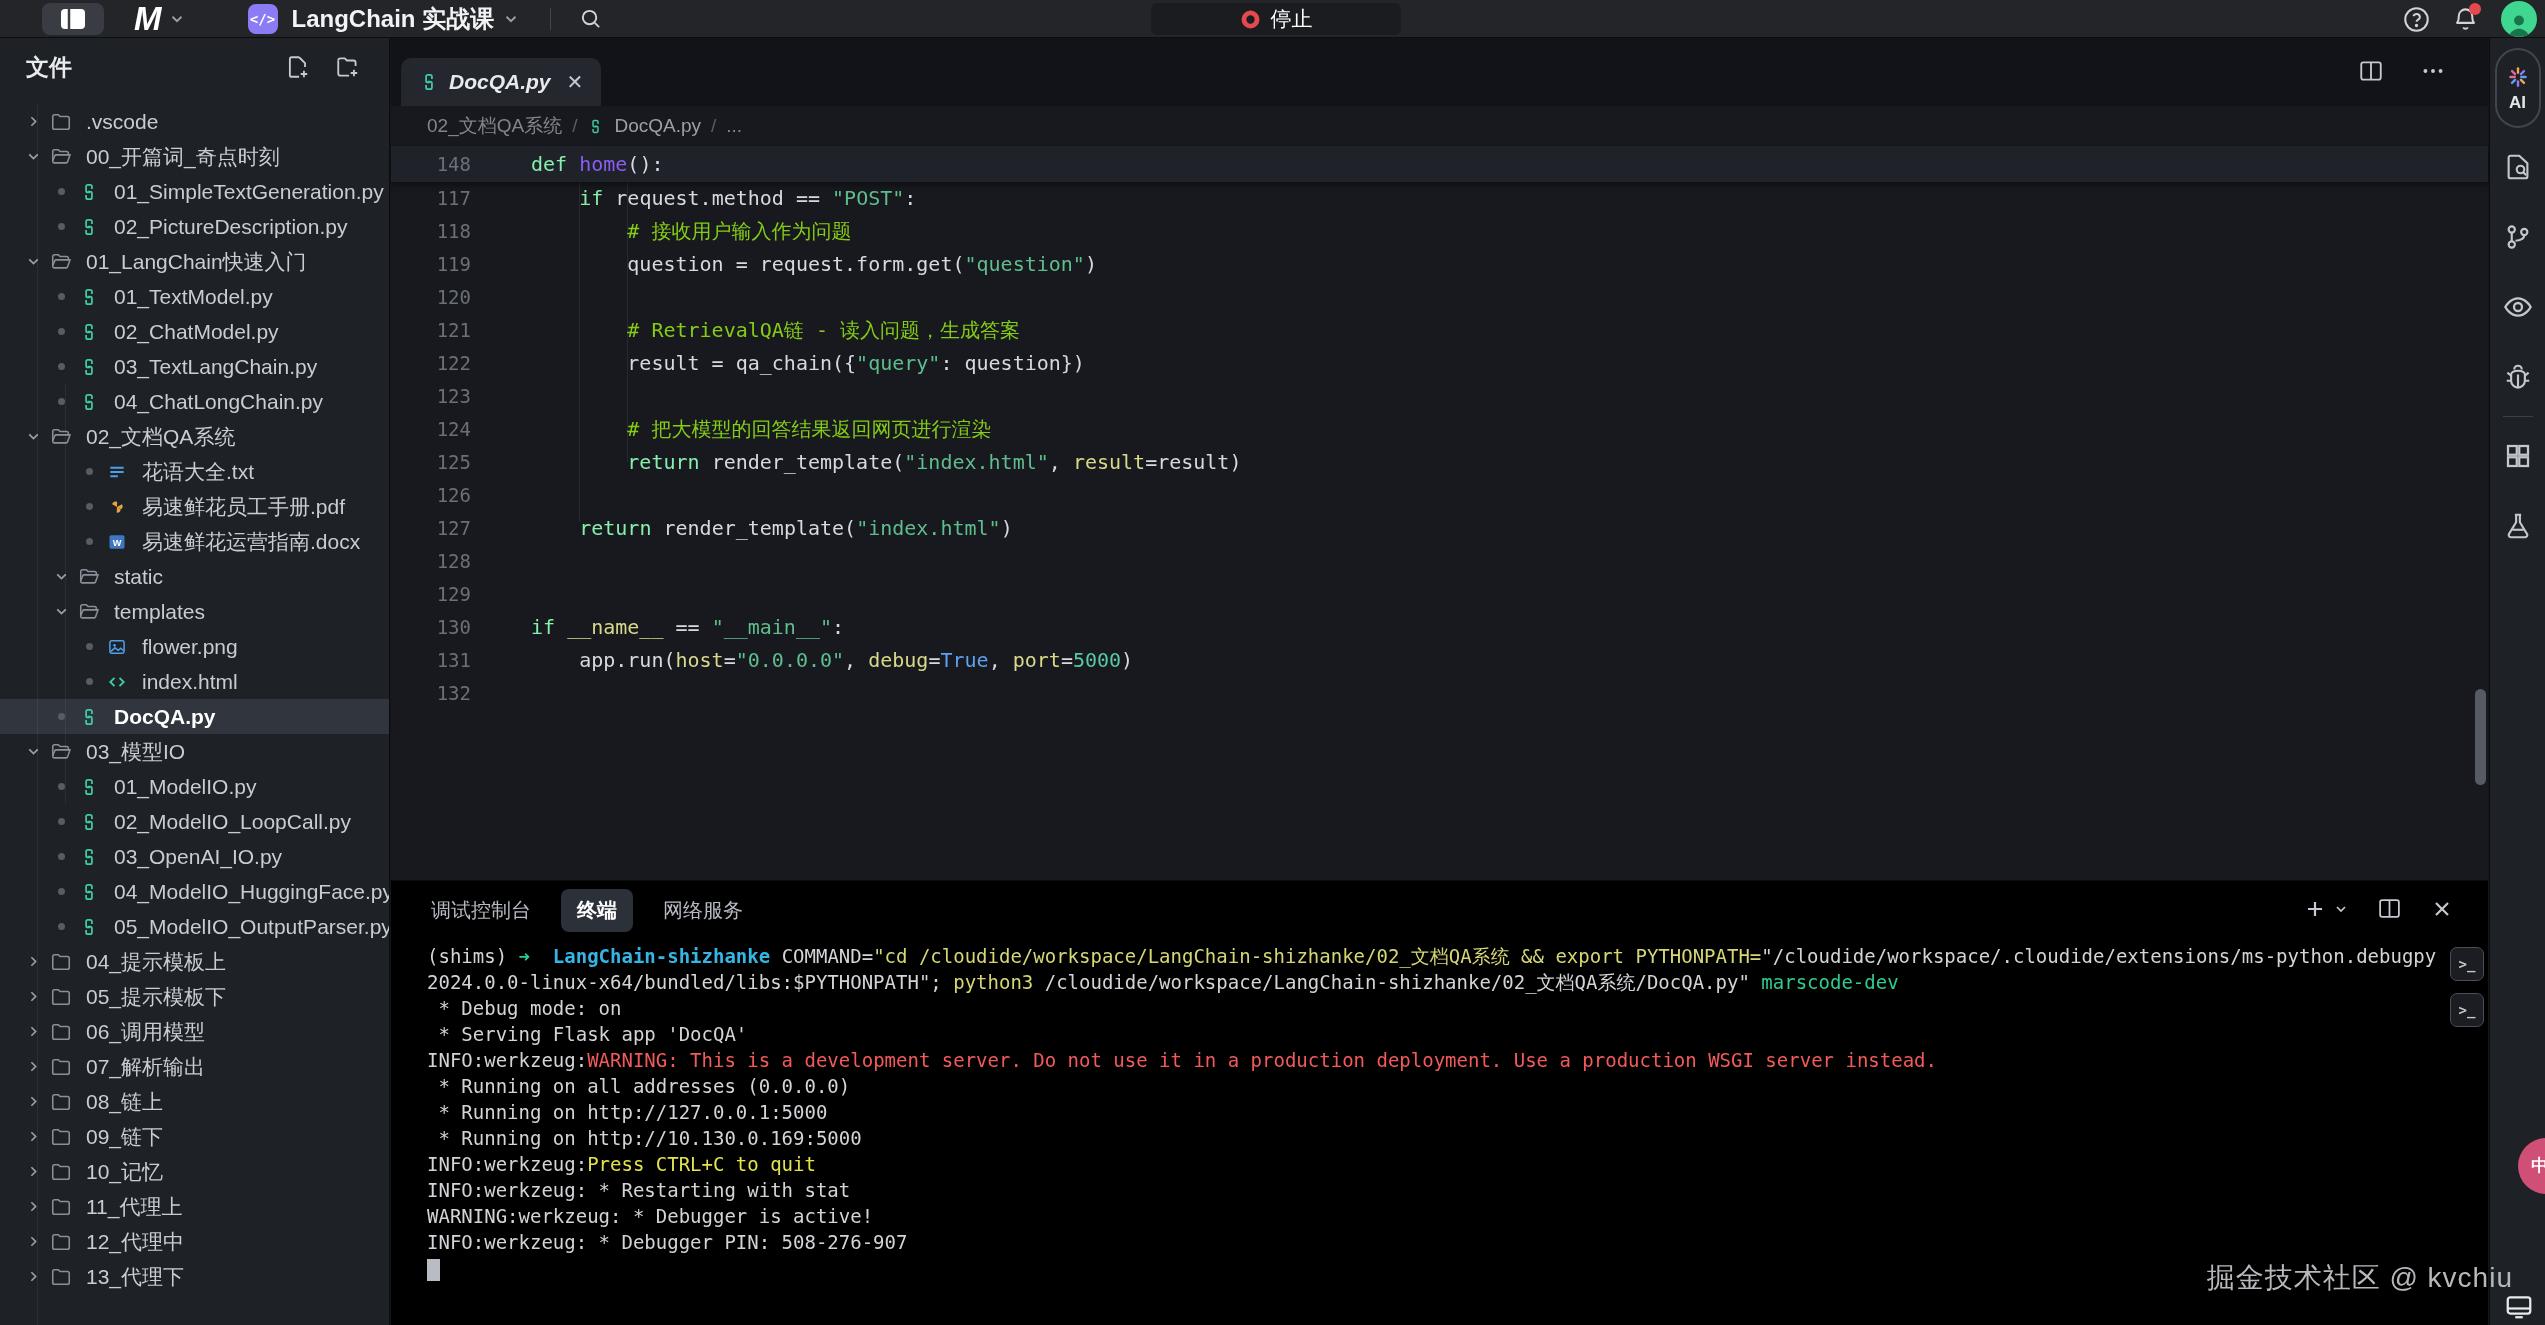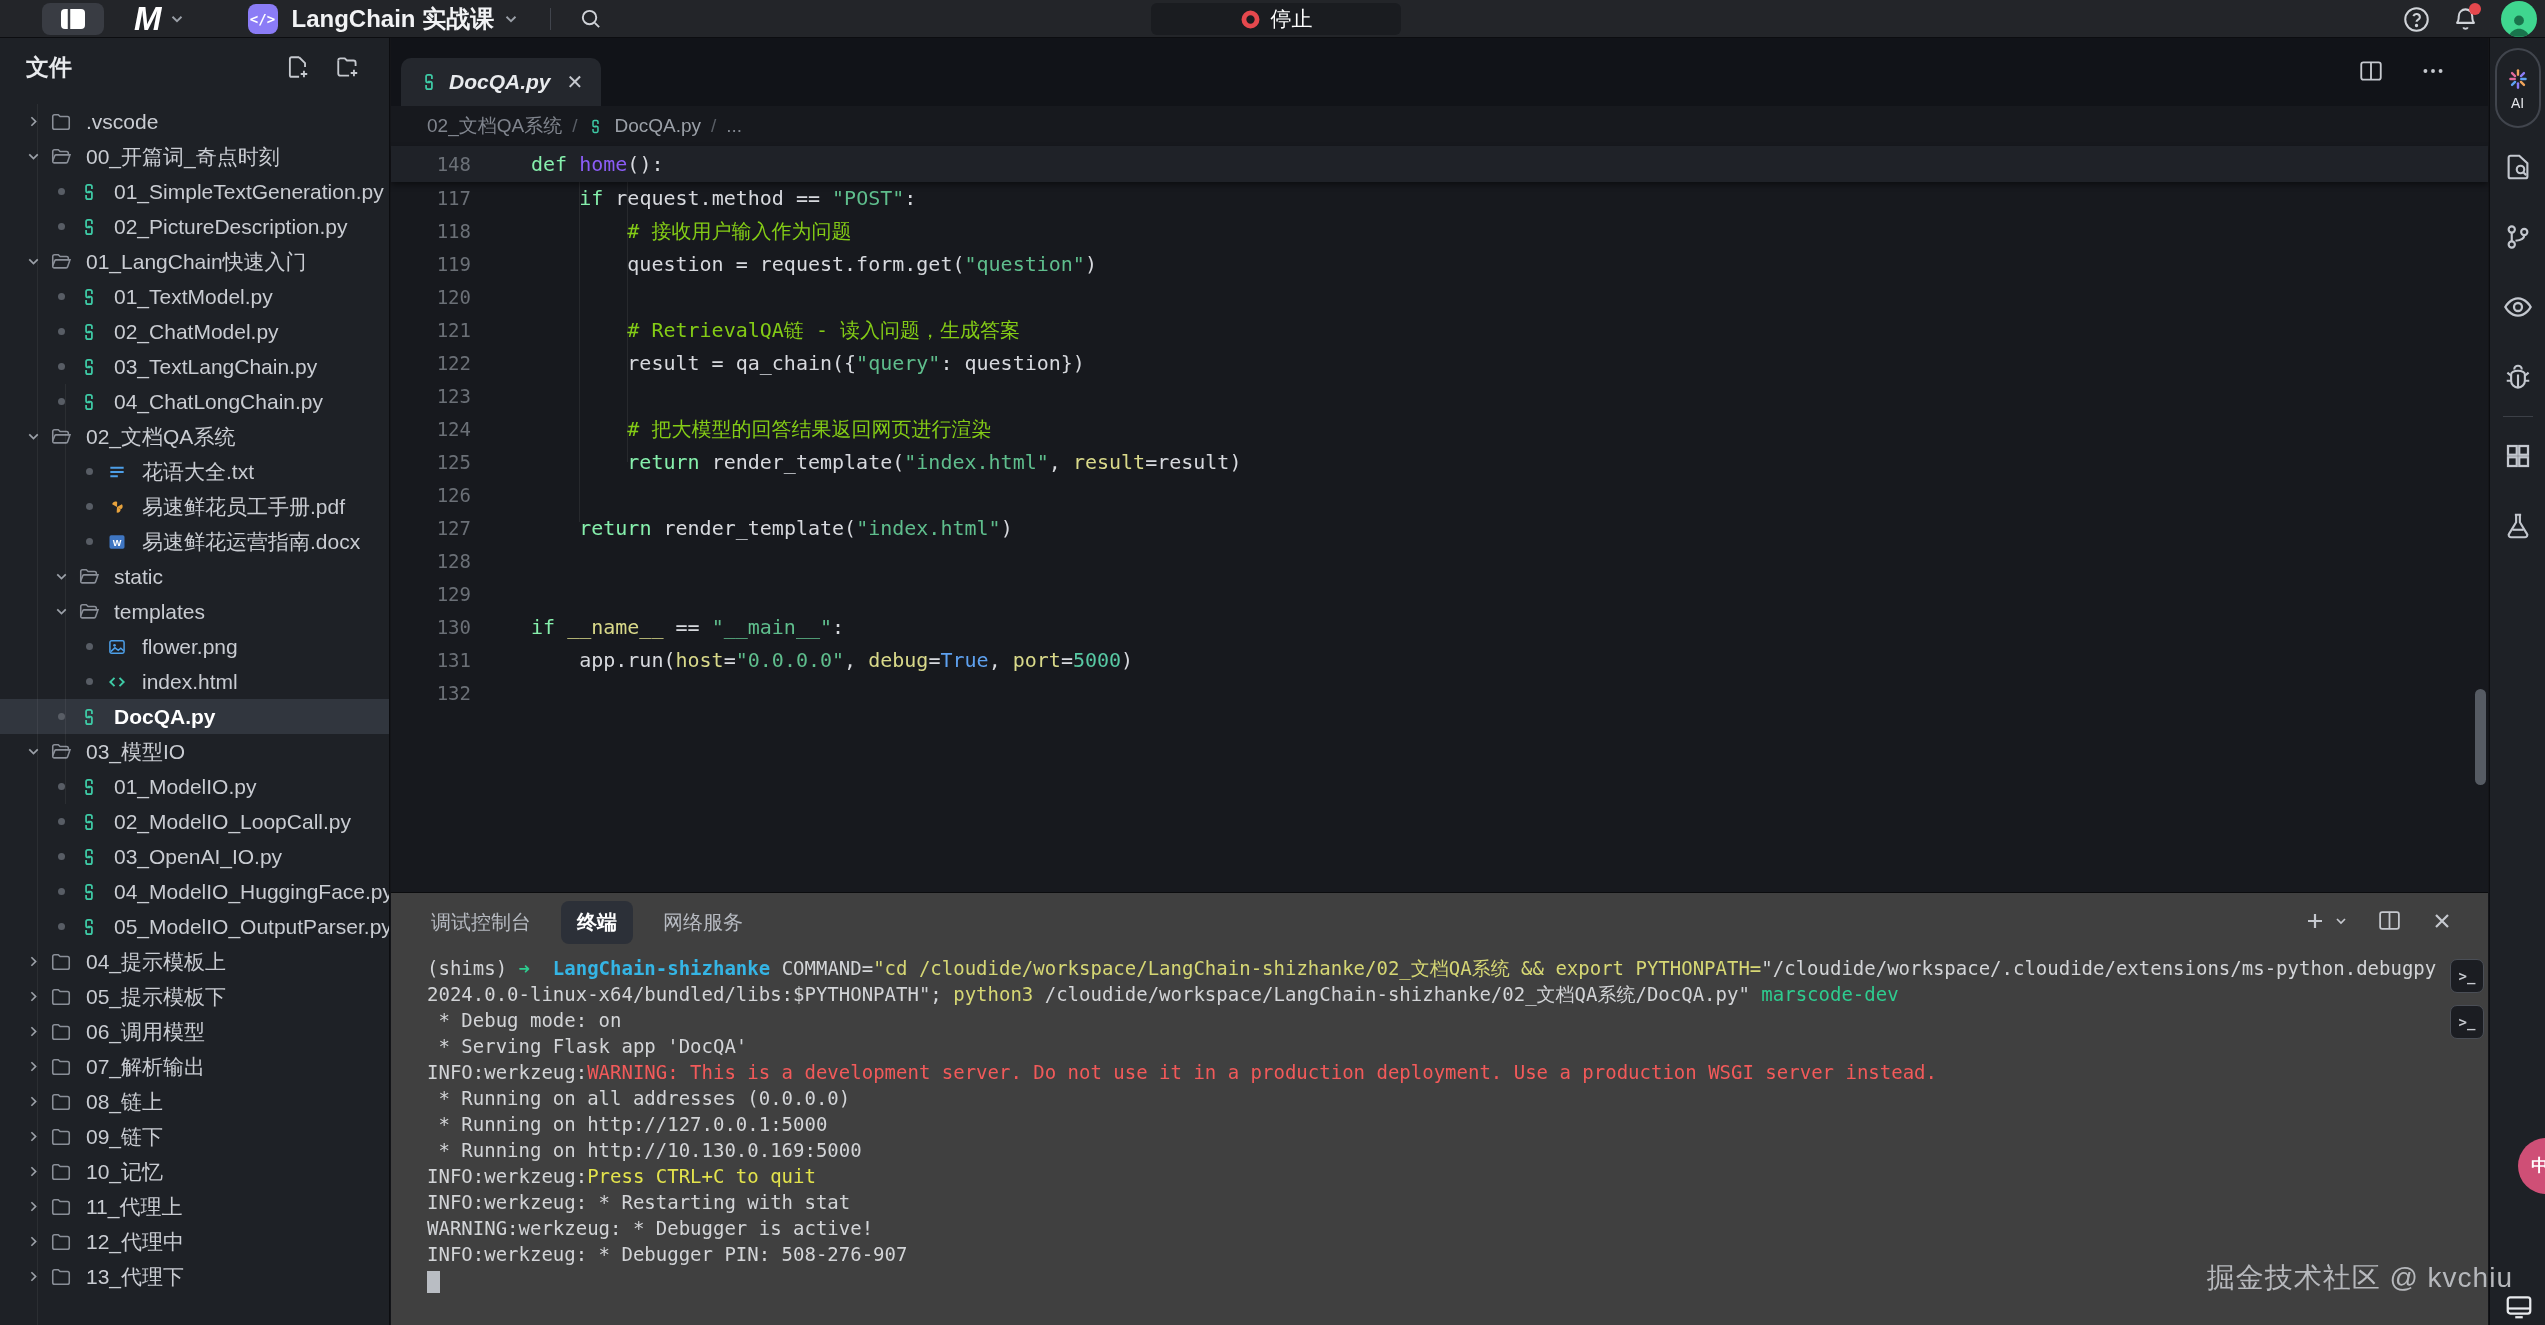--- a/index.html
+++ b/index.html
@@ -64,42 +64,42 @@
   .code-line { height:33px; line-height:33px; display:flex; font-size:20px; white-space:pre; font-family:"DejaVu Sans Mono",monospace; }
   .code-lines .code-line:first-child { margin-top:-16px; }
   .ln { flex:none; width:140px; text-align:right; padding-right:60px; color:#6b7077; font-size:19px; }
   .c-kw  { color:#86efac;text-align:center; } .c-fn { color:#8b5cf6; } .c-str { color:#5fbe8d; }
   .c-cmt { color:#84cc16; } .c-prop{ color:#d9d98a; } .c-bool{ color:#5ea1f0; }
   .c-num { color:#58c9a4; } .c-pl { color:#d7d9de; }
   .scrollbar-thumb { position:absolute; right:2px; top:651px; width:11px; height:96px; border-radius:6px; background:#565b63; }
   .indent-guide { position:absolute; width:1px; background:rgba(255,255,255,0.07); }
 
   
-  .panel { position:absolute; left:0; right:0; top:842px; bottom:0; background:#404040; border-top:1px solid #0b0c0e;margin-top:12px; }
+  .panel { position:absolute; left:0; right:0; top:842px; bottom:0; background:#000000; border-top:1px solid #0b0c0e; }
   .panel-header { position:relative; height:58px; display:flex; align-items:center; padding-left:24px; gap:14px; }
   .panel-tab { font-size:20px; color:#b6bac1; padding:8px 16px; border-radius:8px; }
   .panel-tab.active { background:#2c3038; color:#ffffff; font-weight:bold; }
   .panel-actions { position:absolute; right:34px; top:15px; display:flex; align-items:center; gap:28px; color:#c6c9cf; }
   .terminal { position:absolute; left:36px; top:62px; width:2010px; bottom:0; overflow:hidden;
               font-family:"DejaVu Sans Mono",monospace; font-size:19px; }
   .term-line { height:26px; line-height:26px; white-space:pre; }
   .t-pl { color:#d2d4d7; } .t-green{ color:#2ecc8f; } .t-cyanb{ color:#35b5e5; font-weight:bold; }
   .t-yl { color:#d6d774; } .t-byl { color:#e3e34c; } .t-red { color:#f25a5a; }
   .cursor { display:inline-block; width:13px; height:22px; background:#b9bdc3; vertical-align:middle; }
   .term-side { position:absolute; right:4px; top:66px; display:flex; flex-direction:column; gap:12px; }
   .term-side-btn { width:34px; height:34px; border:1.5px solid #4a4e56; border-radius:7px; background:#1b1d22;
                    color:#c6c9cf; display:flex; align-items:center; justify-content:center;
                    font-family:"DejaVu Sans Mono",monospace; font-size:14px; font-weight:bold; }
 
   
   .activitybar { position:absolute; right:0; top:38px; width:56px; bottom:0; background:#1e2126;
                  border-left:1px solid #0c0d10; z-index:20; }
   .ai-pill { margin:10px auto 4px; width:46px; height:80px; border:2px solid #41454d; border-radius:23px;
              display:flex; flex-direction:column; align-items:center; justify-content:center; gap:3px; }
-  .ai-label { font-size:14px; font-weight:normal; color:#e4e6ea; }
+  .ai-label { font-size:17px; font-weight:bold; color:#e4e6ea; }
   .act-icon { width:56px; height:70px; display:flex; align-items:center; justify-content:center; }
   .act-div { width:30px; height:1px; background:#3c4047; margin:4px auto; }
   .translate-btn { position:absolute; left:28px; top:1100px; width:56px; height:56px; border-radius:50%;
                    background:#cf4f76; color:#fff; display:flex; flex-direction:column; align-items:center;
                    justify-content:center; font-size:17px; font-weight:bold; line-height:18px; }
   .monitor-btn { position:absolute; left:14px; bottom:4px; }
 
   .watermark { position:absolute; right:32px; bottom:28px; font-size:28px; color:#b6b8bc; z-index:40; letter-spacing:1px; }
 </style>
 </head>

